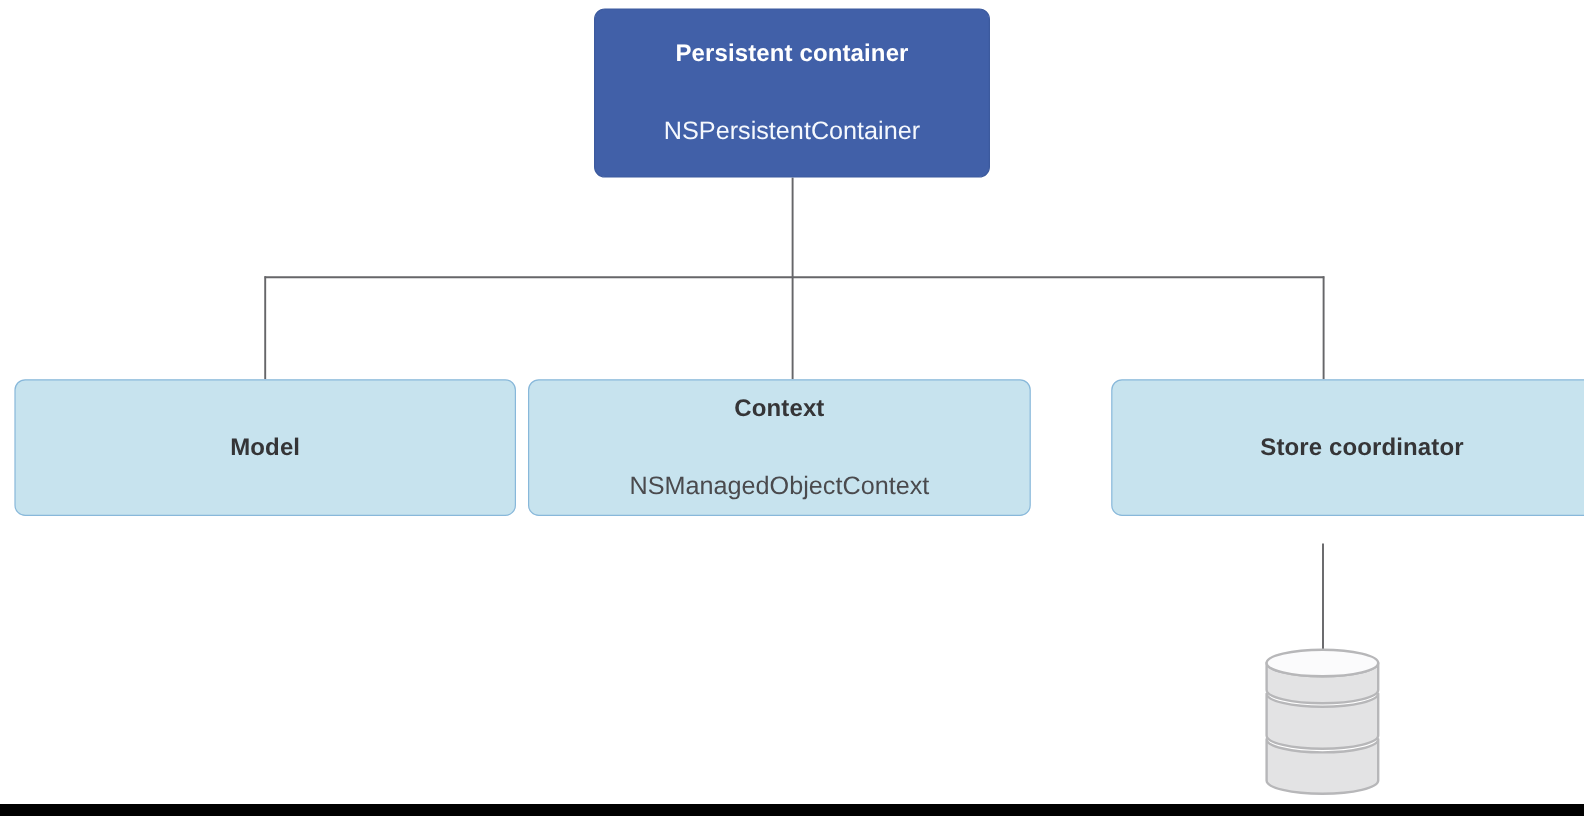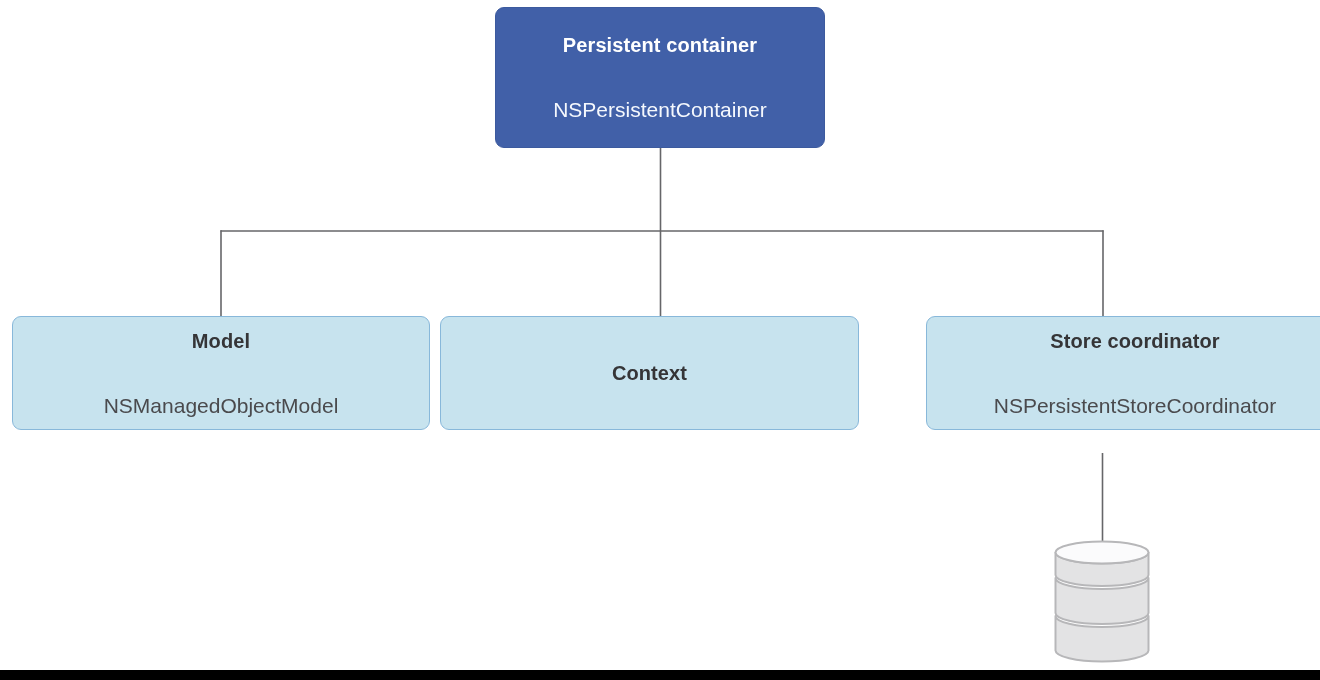--- a/index.html
+++ b/index.html
@@ -93,30 +93,29 @@
     </g>
   </svg>
 
   <div class="node root">
     <div class="node-title">Persistent container</div>
     <div class="node-class">NSPersistentContainer</div>
   </div>
 
   <div class="node child model">
     <div class="node-title">Model</div>
-    <div class="node-class">NSManagedObjectModel</div>
   </div>
 
   <div class="node child context">
     <div class="node-title">Context</div>
+    <div class="node-class">NSManagedObjectContext</div>
   </div>
 
   <div class="node child store">
     <div class="node-title">Store coordinator</div>
-    <div class="node-class">NSPersistentStoreCoordinator</div>
   </div>
 
   <svg class="db-icon" width="98" height="124" viewBox="0 0 98 124" aria-hidden="true">
     <g stroke="#b7b7b9" stroke-width="2" fill="#e3e3e4" stroke-linejoin="round">
 
       <path d="M2.5,12.5 L2.5,35 A46.5,11 0 0 0 95.5,35 L95.5,12.5 A46.5,11 0 0 1 2.5,12.5 Z"></path>
 
       <ellipse cx="49" cy="12.5" rx="46.5" ry="11" fill="#fbfbfc"></ellipse>
 
       <path d="M2.5,38 A46.5,11 0 0 0 95.5,38 L95.5,73 A46.5,11 0 0 1 2.5,73 Z"></path>

